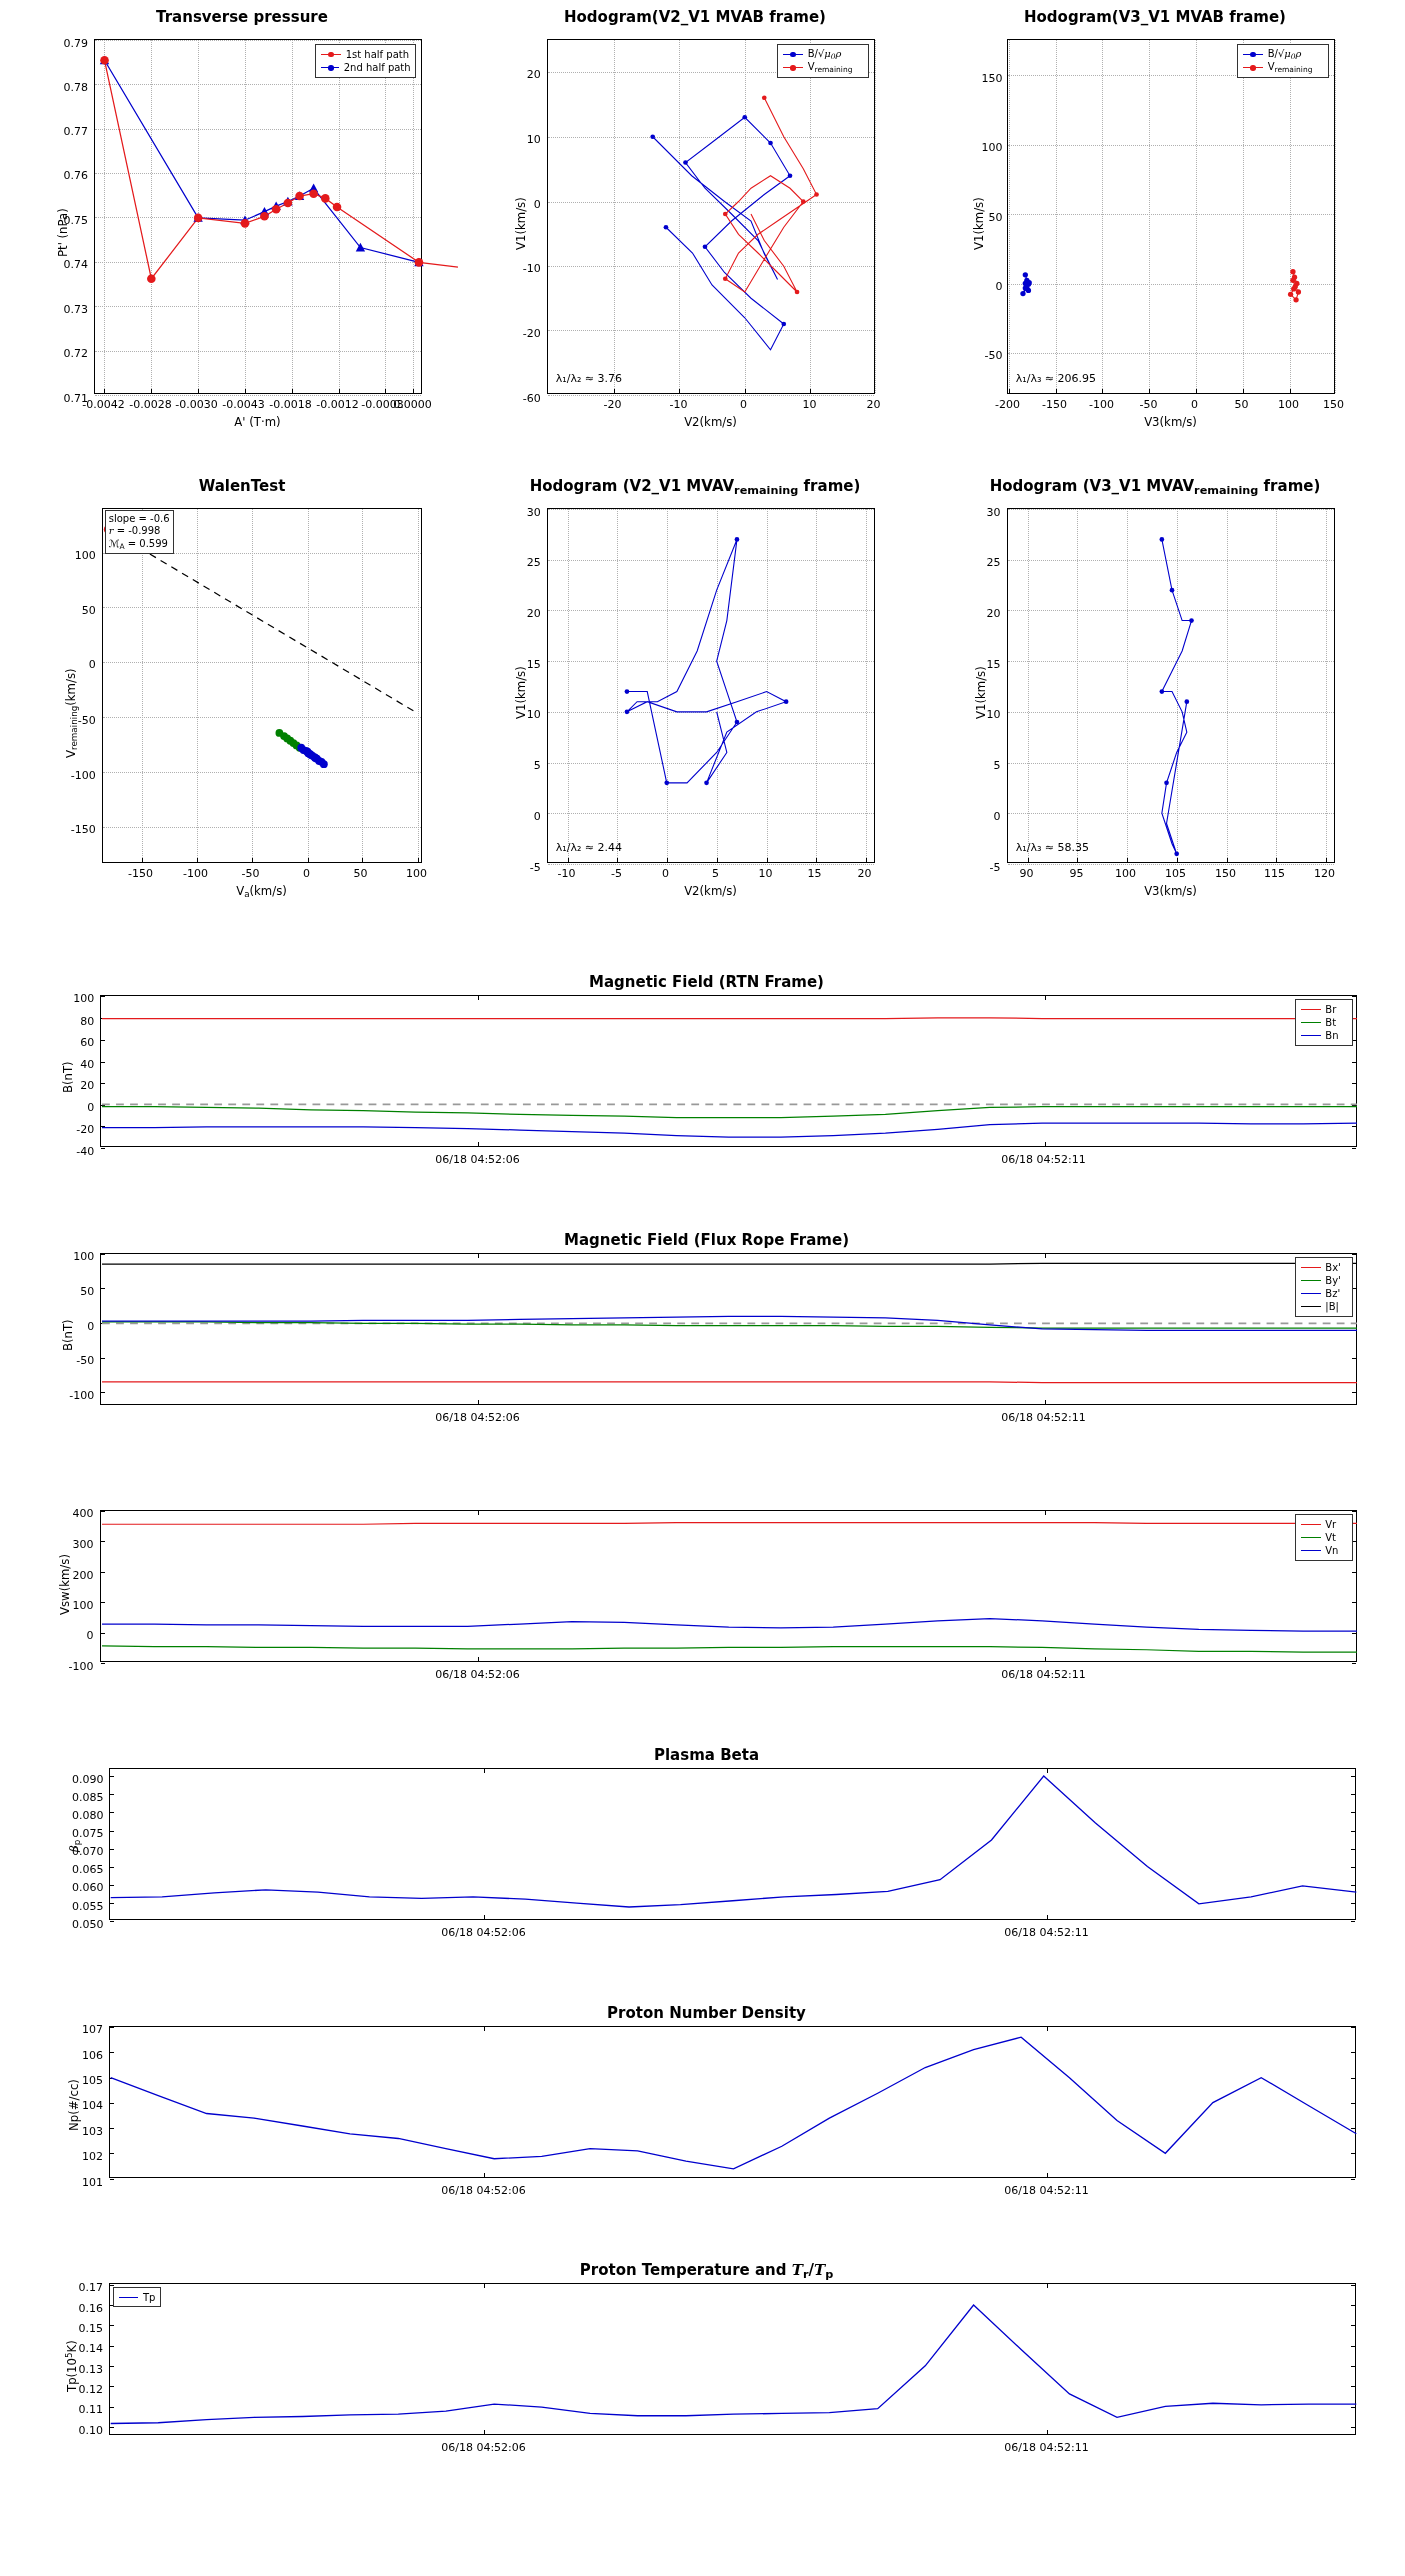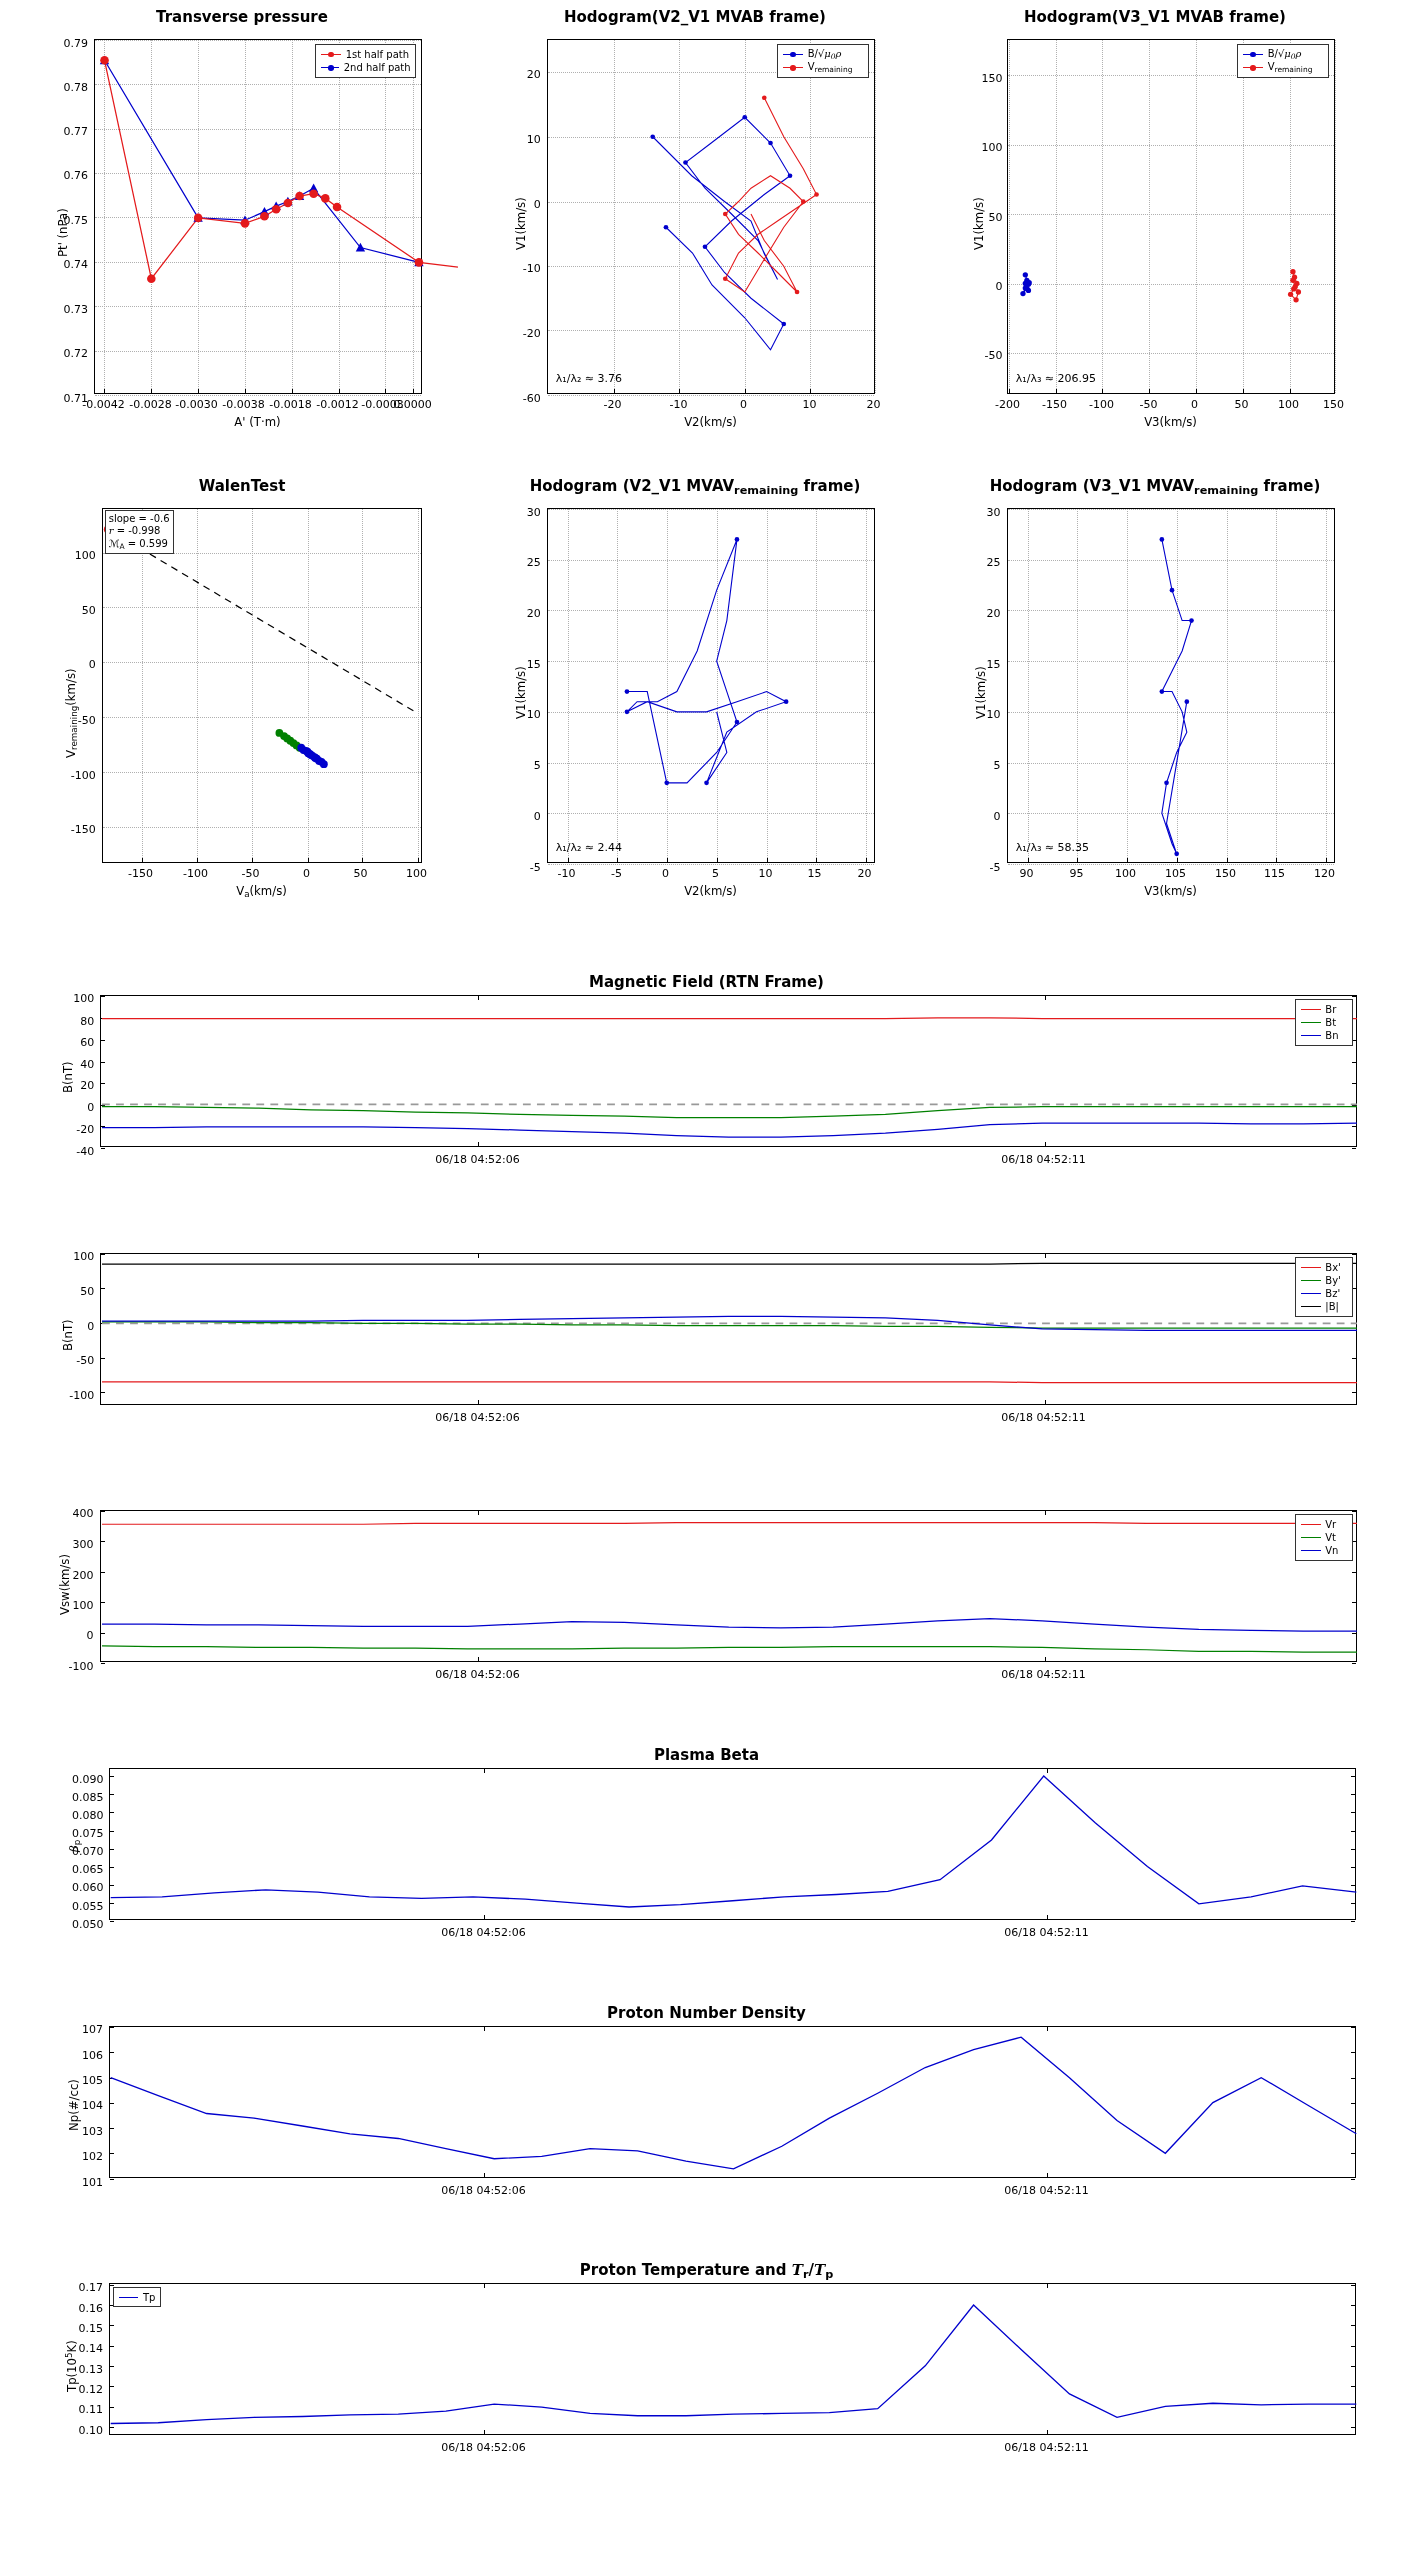--- a/index.html
+++ b/index.html
@@ -121,21 +121,21 @@
     <div class="tick tk-y" style="left:0;top:227px;width:41px">0.74</div>
     <div class="tick tk-y" style="left:0;top:183px;width:41px">0.75</div>
     <div class="tick tk-y" style="left:0;top:138px;width:41px">0.76</div>
     <div class="tick tk-y" style="left:0;top:94px;width:41px">0.77</div>
     <div class="tick tk-y" style="left:0;top:50px;width:41px">0.78</div>
     <div class="tick tk-y" style="left:0;top:5.5px;width:41px">0.79</div>
 
     <div class="tick tk-x" style="left:33px;top:367px;width:47px">-0.0042</div>
     <div class="tick tk-x" style="left:80px;top:367px;width:47px">-0.0028</div>
     <div class="tick tk-x" style="left:126px;top:367px;width:47px">-0.0030</div>
-    <div class="tick tk-x" style="left:173px;top:367px;width:47px">-0.0038</div>
+    <div class="tick tk-x" style="left:173px;top:367px;width:47px">-0.0043</div>
     <div class="tick tk-x" style="left:220px;top:367px;width:47px">-0.0018</div>
     <div class="tick tk-x" style="left:267px;top:367px;width:47px">-0.0012</div>
     <div class="tick tk-x" style="left:312px;top:367px;width:47px">-0.0003</div>
     <div class="tick tk-x" style="left:342px;top:367px;width:47px">0.0000</div>
     <div class="xlab" style="left:148px;top:384px;width:125px">A' (T·m)</div>
     <div class="ylab" style="left:9.4px;top:226px">Pt' (nPa)</div>
   </div>
 
   <div class="panel" style="left:500px;top:31px;width:390px;height:375px;">
     <div class="ptitle">Hodogram(V2_V1 MVAB frame)</div>
@@ -521,20 +521,21 @@
     <div class="tick tk-y" style="left:6.2px;top:63px;width:41px">40</div>
     <div class="tick tk-y" style="left:6.2px;top:41px;width:41px">60</div>
     <div class="tick tk-y" style="left:6.2px;top:19.5px;width:41px">80</div>
     <div class="tick tk-y" style="left:6.2px;top:-3.1px;width:41px">100</div>
     <div class="tick tk-x" style="left:368px;top:158px;width:125px">06/18 04:52:06</div>
     <div class="tick tk-x" style="left:934px;top:158px;width:125px">06/18 04:52:11</div>
     <div class="ylab" style="left:14px;top:98px">B(nT)</div>
   </div>
 
   <div class="panel" style="left:47px;top:1253px;width:1319px;height:180px;">
+    <div class="ptitle" style="top:-22px">Magnetic Field (Flux Rope Frame)</div>
     <div class="axes" style="left:53px;top:0;width:1257px;height:152px;">
       <div class="tmark-b" style="left:377px"></div>
         <div class="tmark-t" style="left:377px"></div>
       <div class="tmark-b" style="left:944px"></div>
         <div class="tmark-t" style="left:944px"></div>
       <div class="tmark-l" style="top:138px"></div>
         <div class="tmark-r" style="top:138px"></div>
       <div class="tmark-l" style="top:104px"></div>
         <div class="tmark-r" style="top:104px"></div>
       <div class="tmark-l" style="top:69px"></div>

